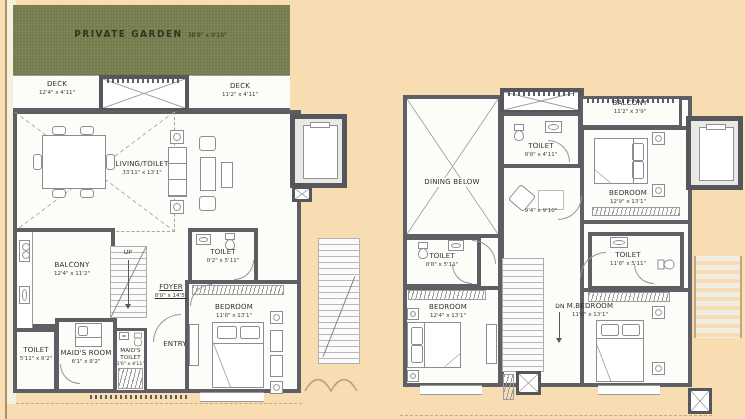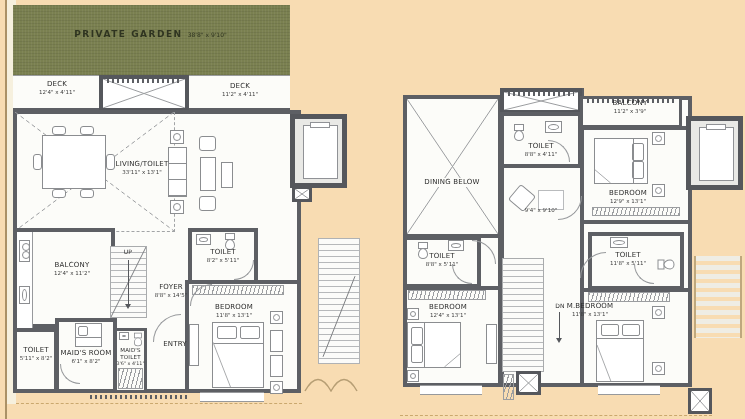--- a/index.html
+++ b/index.html
@@ -174,21 +174,21 @@
       <svg class="x">
           <line x1="0" y1="100%" x2="100%" y2="0" style="stroke:#7d7f82;stroke-width:1;"></line>
         </svg>
     </div>
     <div class="lbl" style="left:112px;top:248px;width:32px;">
       <span class="nm" style="font-size:6px;">UP</span>
     </div>
     <div class="vline" style="left:128px;top:260px;height:44px;"></div>
     <div class="tri-down" style="left:125px;top:304px;"></div>
 
-    <div class="lbl" style="left:149px;top:283px;width:44px;">
+    <div class="lbl" style="left:149px;top:283px;width:44px;text-decoration:underline;">
       <span class="nm">FOYER</span>
       <span class="dm">8'8" x 14'5"</span>
     </div>
     <div class="arc tl" style="left:153px;top:314px;width:28px;height:28px;"></div>
     <div class="lbl" style="left:154px;top:340px;width:42px;">
       <span class="nm">ENTRY</span>
     </div>
     <div class="abs" style="left:186px;top:345px;width:8px;height:3px;background:var(--wall);"></div>
 
     <div class="room" style="left:188px;top:228px;width:70px;height:56px;"></div>

